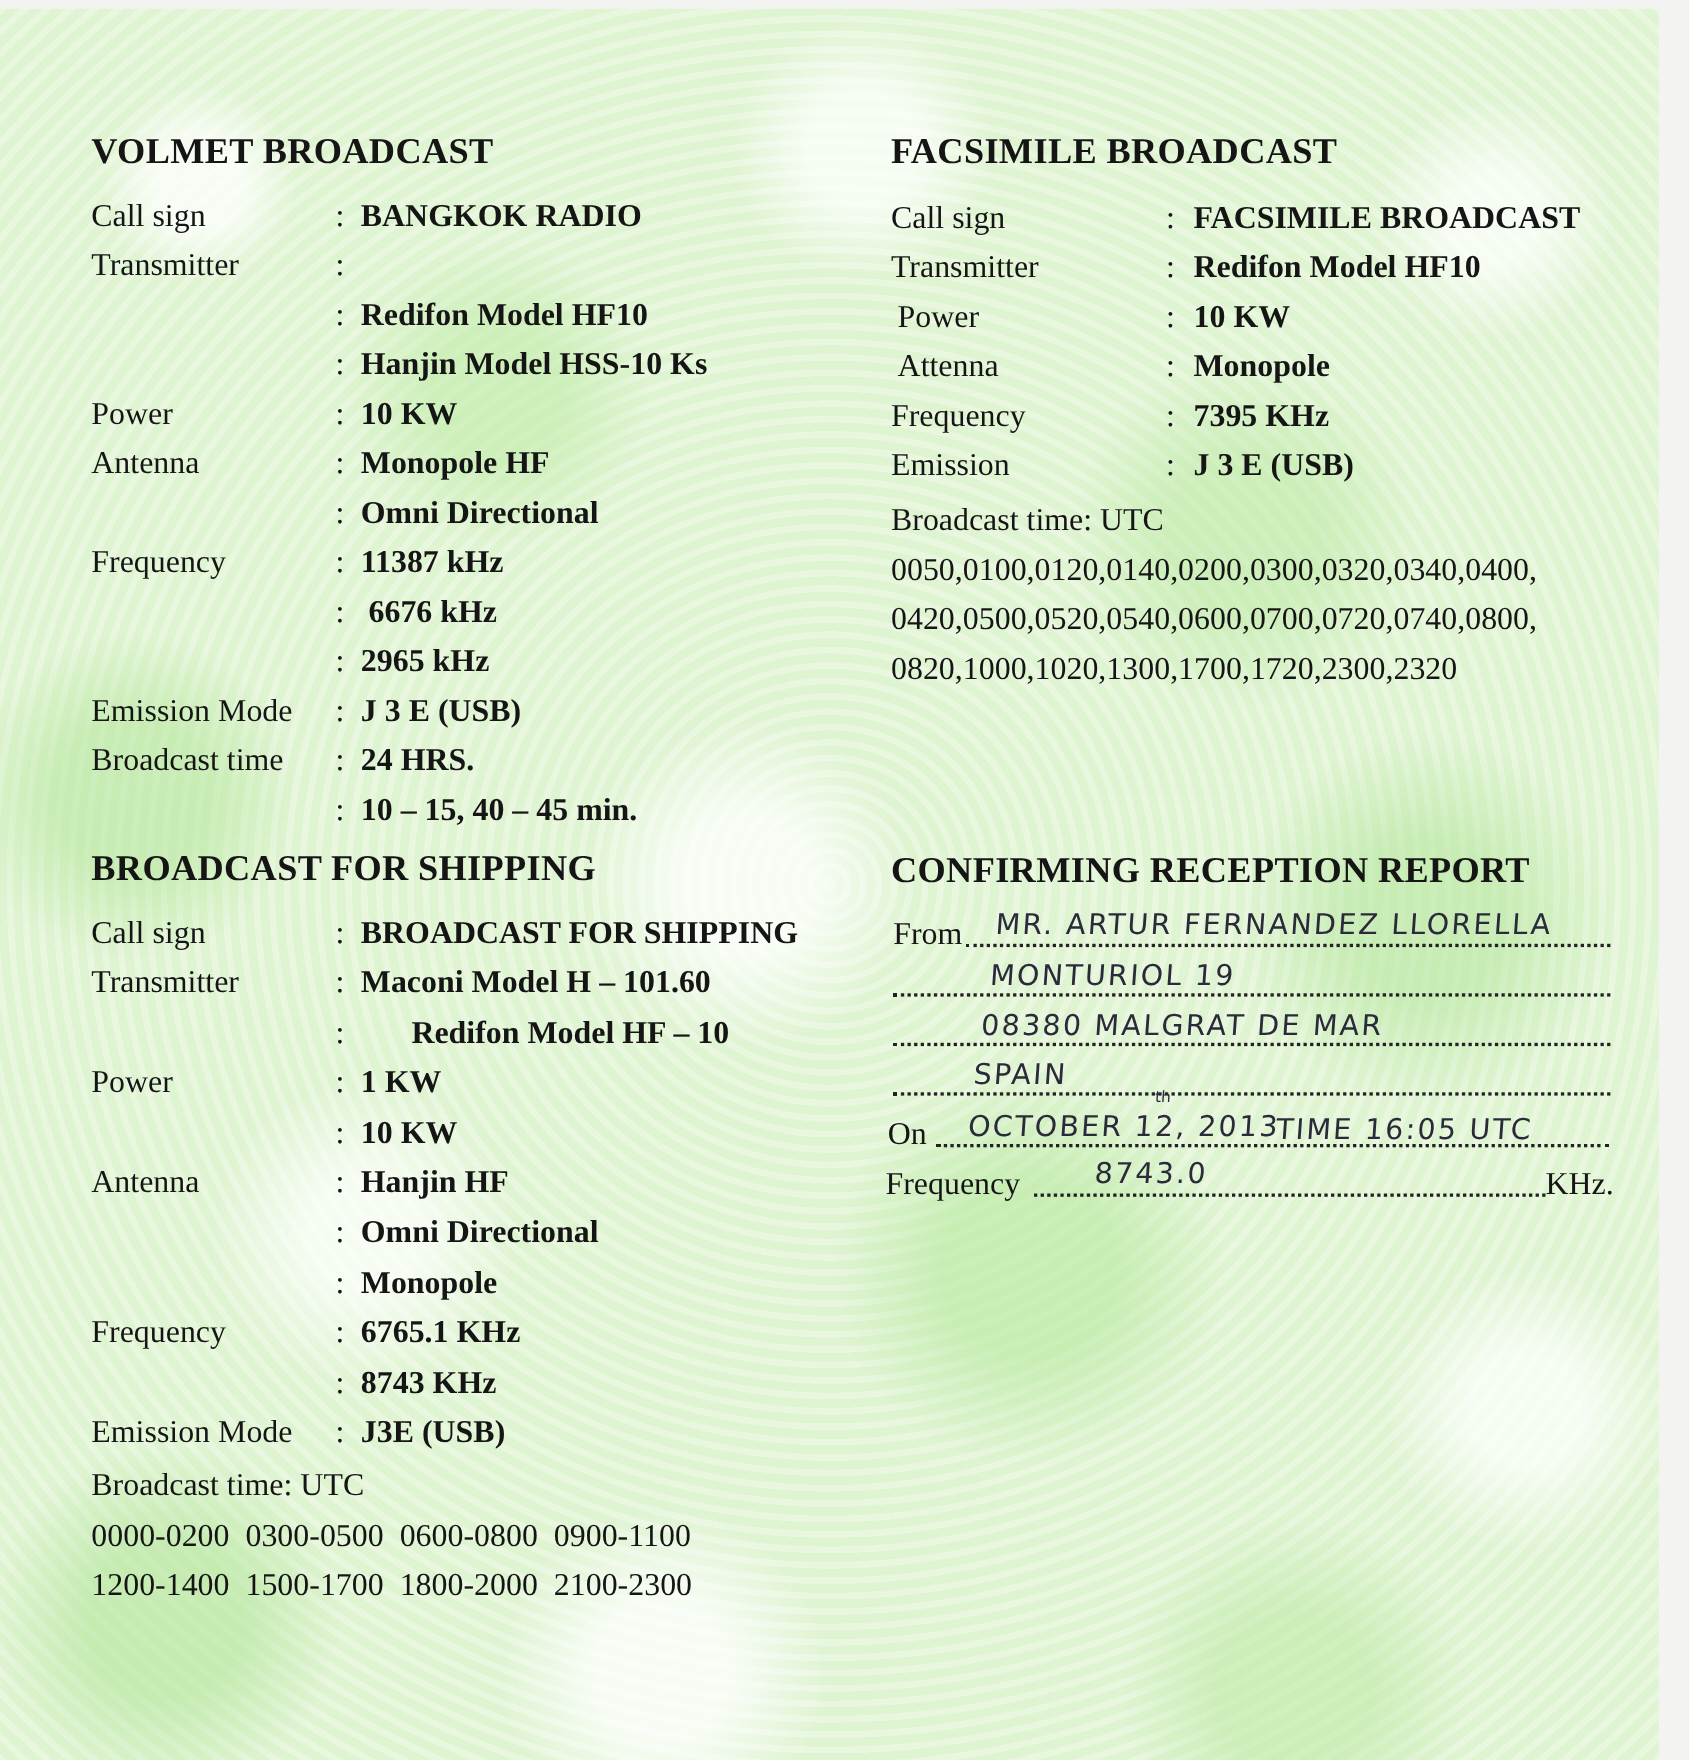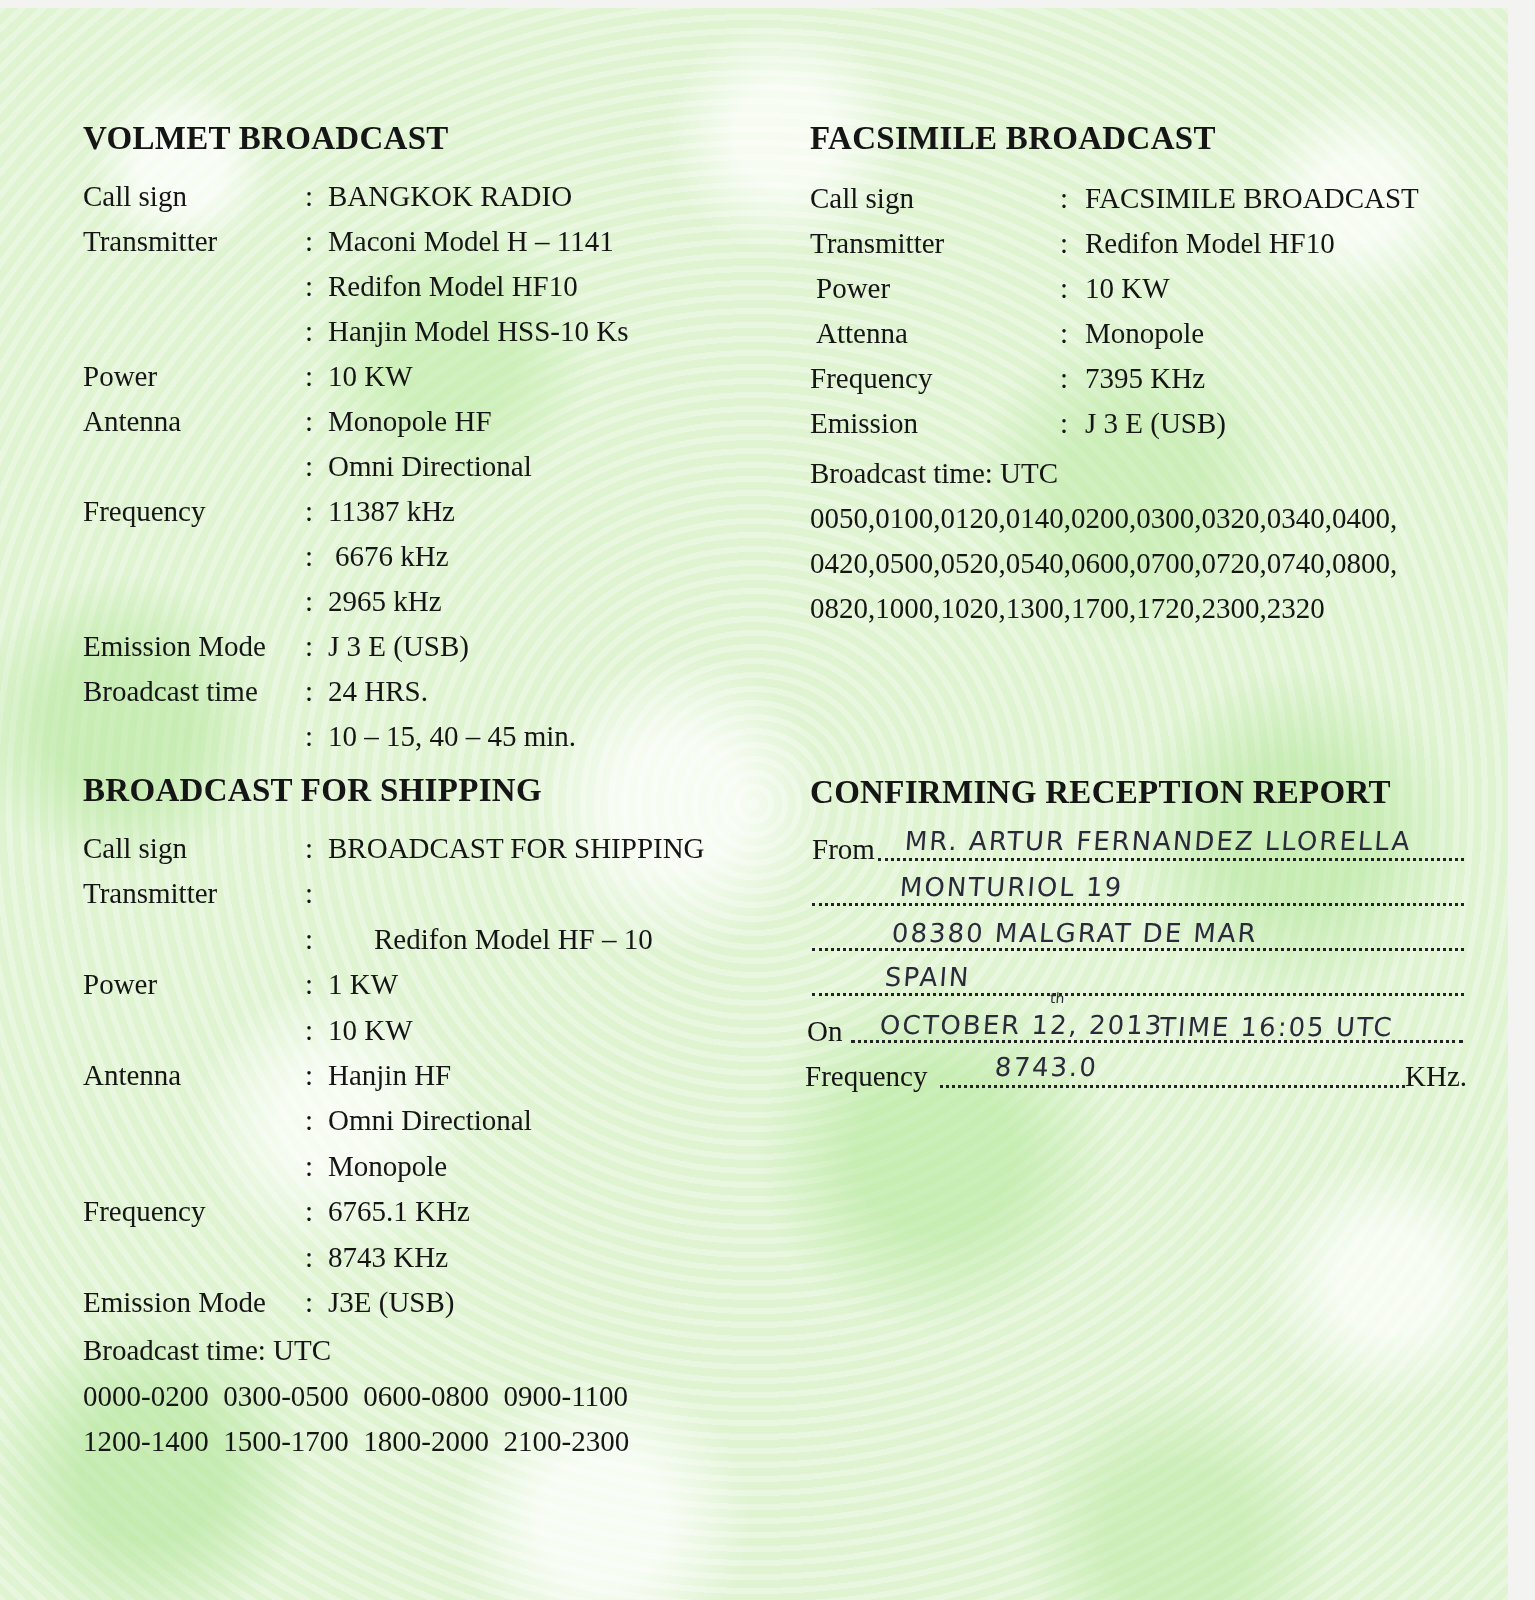--- a/index.html
+++ b/index.html
@@ -30,21 +30,21 @@
       repeating-radial-gradient(circle at 50% 50%, rgba(255,255,255,0.18) 0 6px, rgba(200,238,180,0.18) 6px 14px);
   }
   .section { position: absolute; }
   .section-title {
     font-weight: bold; font-size: 33px; letter-spacing: 0.3px; margin: 0;
     line-height: 40px; position: absolute; white-space: nowrap;
   }
   .row { position: absolute; font-size: 29px; line-height: 36px; white-space: nowrap; }
   .row .label { position: absolute; left: 0; }
   .row .colon { position: absolute; }
-  .row .value { position: absolute; }
+  .row .value { position: absolute; font-weight: bold; }
   .freeline { position: absolute; font-size: 29px; line-height: 36px; white-space: nowrap; }
   .form-line { position: absolute; font-size: 29px; line-height: 36px; white-space: nowrap; }
   .dots {
     position: absolute; border-bottom: 3px dotted #222; height: 0;
   }
   .hand {
     position: absolute; font-family: "DejaVu Sans", sans-serif; font-size: 26px;
     color: #2a2a3a; letter-spacing: 2px; white-space: nowrap; font-weight: normal;
     transform: skewX(-4deg);
   }
@@ -59,21 +59,20 @@
   <h2 class="section-title" style="left:83px;top:118px;">VOLMET BROADCAST</h2>
   <div id="volmet-rows">
       <div class="row" style="left: 83px; top: 178px; width: 680px; height: 36px;">
         <span class="label">Call sign</span>
         <span class="colon" style="left: 222px;">:</span>
         <span class="value" style="left: 245px;">BANGKOK RADIO</span>
       </div>
       <div class="row" style="left: 83px; top: 223px; width: 680px; height: 36px;">
         <span class="label">Transmitter</span>
         <span class="colon" style="left: 222px;">:</span>
-        <span class="value" style="left: 245px;">Maconi Model H – 1141</span>
       </div>
       <div class="row" style="left: 83px; top: 268px; width: 680px; height: 36px;">
         <span class="label"></span>
         <span class="colon" style="left: 222px;">:</span>
         <span class="value" style="left: 245px;">Redifon Model HF10</span>
       </div>
       <div class="row" style="left: 83px; top: 313px; width: 680px; height: 36px;">
         <span class="label"></span>
         <span class="colon" style="left: 222px;">:</span>
         <span class="value" style="left: 245px;">Hanjin Model HSS-10 Ks</span>
@@ -170,20 +169,21 @@
   <h2 class="section-title" style="left:83px;top:770px;">BROADCAST FOR SHIPPING</h2>
   <div id="shipping-rows">
       <div class="row" style="left: 83px; top: 830px; width: 680px; height: 36px;">
         <span class="label">Call sign</span>
         <span class="colon" style="left: 222px;">:</span>
         <span class="value" style="left: 245px;">BROADCAST FOR SHIPPING</span>
       </div>
       <div class="row" style="left: 83px; top: 875.4px; width: 680px; height: 36px;">
         <span class="label">Transmitter</span>
         <span class="colon" style="left: 222px;">:</span>
+        <span class="value" style="left: 245px;">Maconi Model H – 101.60</span>
       </div>
       <div class="row" style="left: 83px; top: 920.8px; width: 680px; height: 36px;">
         <span class="label"></span>
         <span class="colon" style="left: 222px;">:</span>
         <span class="value" style="left: 244px; margin-left: 47px;">Redifon Model HF – 10</span>
       </div>
       <div class="row" style="left: 83px; top: 966.2px; width: 680px; height: 36px;">
         <span class="label">Power</span>
         <span class="colon" style="left: 222px;">:</span>
         <span class="value" style="left: 245px;">1 KW</span>

